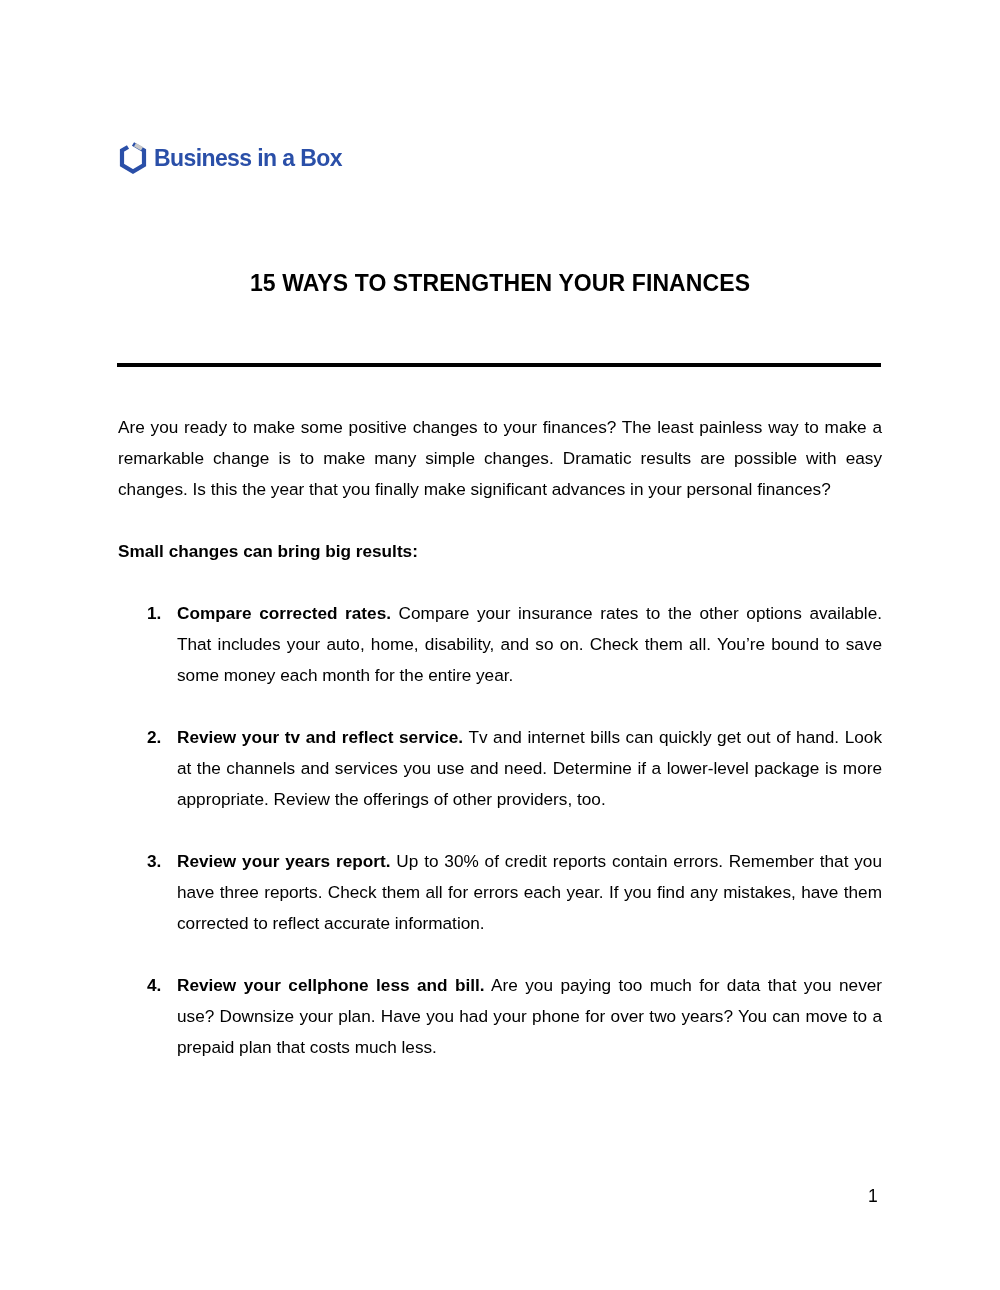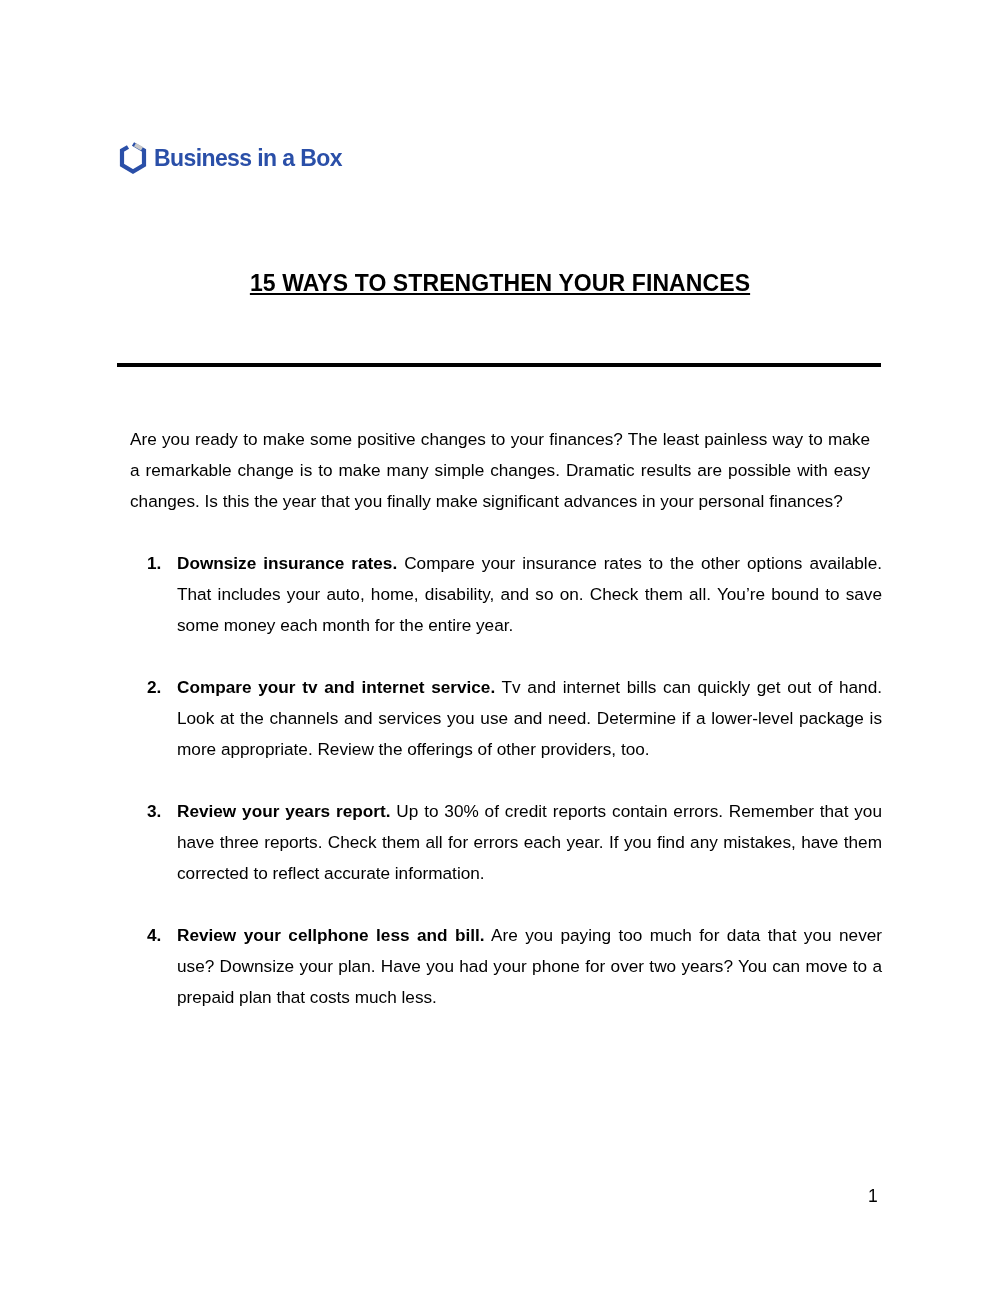--- a/index.html
+++ b/index.html
@@ -1,23 +1,23 @@
 <!DOCTYPE html>
 <html><head>
   <meta charset="utf-8">
   <style>
     html, body { margin: 0; padding: 0; background: #ffffff; }
     body { width: 1000px; height: 1290px; position: relative; font-family: "Liberation Sans", sans-serif; color: #000; }
     .logo { position: absolute; left: 118px; top: 141px; display: flex; align-items: center; }
     .logo svg { width: 30px; height: 34px; display: block; }
     .logo-text { margin-left: 6px; font-family: "Liberation Sans", sans-serif; font-weight: bold; font-size: 23px; color: #2a4fa8; letter-spacing: -0.6px; }
-    .title { position: absolute; left: 0; right: 0; top: 270px; text-align: center; font-weight: bold; font-size: 23px; letter-spacing: 0.1px; text-decoration: underline; }
+    .title { position: absolute; left: 0; right: 0; top: 270px; text-align: center; font-weight: bold; font-size: 23px; letter-spacing: 0.1px; }
     .rule { position: absolute; left: 117px; width: 764px; top: 363px; height: 4px; background: #000; }
     .content { position: absolute; left: 118px; width: 764px; top: 412px; font-size: 17.2px; line-height: 31px; }
-    .para { margin: 12px; text-align: justify; }
+    .para { margin: 0; text-align: justify; }
     .subhead { margin: 31px 0 0 0; font-weight: bold; }
     ol { list-style: none; margin: 31px 0 0 0; padding: 0; }
     .item { position: relative; padding-left: 59px; margin-bottom: 31px; text-align: justify; }
     .num { position: absolute; left: 29px; top: 0; font-weight: bold; }
     .item-title { font-weight: bold; }
     .page-number { position: absolute; left: 868px; top: 1186px; font-size: 17.5px; }
   </style>
 </head>
 <body>
 
@@ -30,28 +30,29 @@
   </span>
   <span class="logo-text">Business in a Box</span>
 </div>
 
 <div class="title">15 WAYS TO STRENGTHEN YOUR FINANCES</div>
 
 <div class="rule"></div>
 
 <div class="content">
   <p class="para">Are you ready to make some positive changes to your finances? The least painless way to make a remarkable change is to make many simple changes. Dramatic results are possible with easy changes. Is this the year that you finally make significant advances in your personal finances?</p>
+  <p class="subhead">Small changes can bring big results:</p>
   <ol>
     <li class="item">
       <span class="num">1.</span>
-      <span class="item-title">Downsize insurance rates.</span><span> Compare your insurance rates to the other options available. That includes your auto, home, disability, and so on. Check them all. You’re bound to save some money each month for the entire year.</span>
+      <span class="item-title">Compare corrected rates.</span><span> Compare your insurance rates to the other options available. That includes your auto, home, disability, and so on. Check them all. You’re bound to save some money each month for the entire year.</span>
     </li>
     <li class="item">
       <span class="num">2.</span>
-      <span class="item-title">Compare your tv and internet service.</span><span> Tv and internet bills can quickly get out of hand. Look at the channels and services you use and need. Determine if a lower-level package is more appropriate. Review the offerings of other providers, too.</span>
+      <span class="item-title">Review your tv and reflect service.</span><span> Tv and internet bills can quickly get out of hand. Look at the channels and services you use and need. Determine if a lower-level package is more appropriate. Review the offerings of other providers, too.</span>
     </li>
     <li class="item">
       <span class="num">3.</span>
       <span class="item-title">Review your years report.</span><span> Up to 30% of credit reports contain errors. Remember that you have three reports. Check them all for errors each year. If you find any mistakes, have them corrected to reflect accurate information.</span>
     </li>
     <li class="item">
       <span class="num">4.</span>
       <span class="item-title">Review your cellphone less and bill.</span><span> Are you paying too much for data that you never use? Downsize your plan. Have you had your phone for over two years? You can move to a prepaid plan that costs much less.</span>
     </li>
   </ol>

